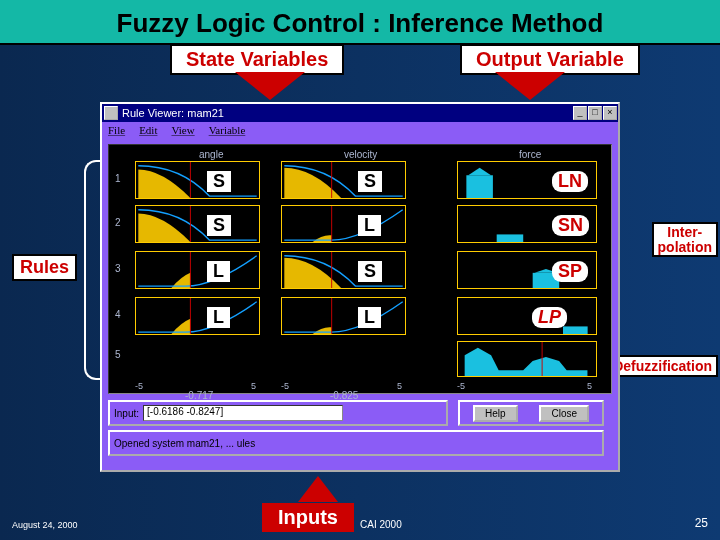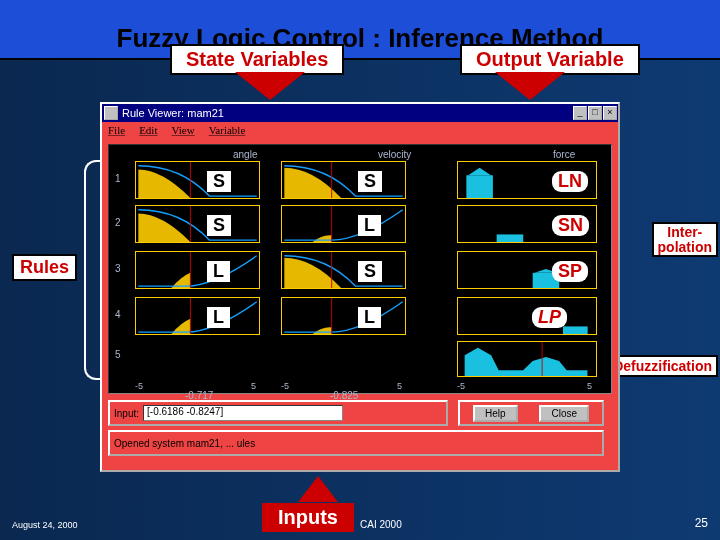--- a/index.html
+++ b/index.html
@@ -1,39 +1,39 @@
 <!DOCTYPE html>
 <html><head>
 <meta charset="utf-8">
 <style>
 *{box-sizing:border-box;margin:0;padding:0;}
 body{width:720px;height:540px;background:linear-gradient(to right,#0a2850,#0e3a72);font-family:Arial,sans-serif;overflow:hidden;position:relative;}
-.title{color:#000;background:#1d4ed8;font-size:26px;font-weight:bold;text-align:center;padding:23px 0 4px 0;border-bottom:2px solid #000;}
+.title{color:#000;background:#14b8a6;font-size:26px;font-weight:bold;text-align:center;padding:8px 0 4px 0;border-bottom:2px solid #000;}
 .toprow{position:absolute;top:44px;left:0;width:720px;height:40px;}
 .statebox{position:absolute;left:170px;top:0;background:#fff;border:2px solid #000;padding:2px 14px;font-size:20px;font-weight:bold;color:#cc0000;}
 .outbox{position:absolute;left:460px;top:0;background:#fff;border:2px solid #000;padding:2px 14px;font-size:20px;font-weight:bold;color:#cc0000;}
 .downarrow{position:absolute;width:0;height:0;}
 .da-state{left:235px;top:72px;border-left:35px solid transparent;border-right:35px solid transparent;border-top:28px solid #cc0000;}
 .da-out{left:495px;top:72px;border-left:35px solid transparent;border-right:35px solid transparent;border-top:28px solid #cc0000;}
 .rulesbox{position:absolute;left:12px;top:254px;background:#fff;border:2px solid #000;padding:1px 6px;font-size:18px;font-weight:bold;color:#cc0000;}
 .bracket{position:absolute;left:84px;top:160px;width:22px;height:220px;border-left:2px solid #fff;border-top:2px solid #fff;border-bottom:2px solid #fff;border-radius:12px 0 0 12px;}
 .interpbox{position:absolute;right:2px;top:222px;background:#fff;border:2px solid #000;padding:1px 4px;font-size:14px;font-weight:bold;color:#cc0000;text-align:center;line-height:1.05;}
 .defuzz{position:absolute;right:2px;top:355px;background:#fff;border:2px solid #000;padding:1px 4px;font-size:14px;font-weight:bold;color:#cc0000;}
 
-.window{position:absolute;left:100px;top:102px;width:520px;height:370px;background:#ef4444;border:2px outset #fff;}
+.window{position:absolute;left:100px;top:102px;width:520px;height:370px;background:#8b5cf6;border:2px outset #fff;}
 .tbar{height:18px;background:#000080;color:#fff;font-size:11px;display:flex;align-items:center;justify-content:space-between;}
 .tleft{display:flex;align-items:center;gap:4px;padding-left:2px;}
 .ticon{width:14px;height:14px;background:#c0c0c0;border:1px outset #fff;}
 .tbtns{display:flex;gap:1px;padding-right:1px;}
 .tbtn{width:14px;height:14px;background:#c0c0c0;border:1px outset #fff;font-size:9px;line-height:11px;text-align:center;color:#000;}
 .menubar{height:18px;display:flex;gap:14px;padding:2px 6px;font-size:11px;font-family:"Times New Roman",serif;}
 .menubar span{text-decoration:underline;text-decoration-color:rgba(0,0,0,0.5);}
 
 .plotarea{position:absolute;left:6px;top:40px;right:6px;height:250px;background:#000;border:1px inset #888;}
-.colhdr{position:absolute;top:4px;color:#adb7d1;font-size:10px;margin-left:34px;}
+.colhdr{position:absolute;top:4px;color:#adb7d1;font-size:10px;}
 .ch-a{left:90px;} .ch-v{left:235px;} .ch-f{left:410px;}
 .rownum{position:absolute;left:6px;color:#adb7d1;font-size:10px;}
 .rn1{top:28px;}.rn2{top:72px;}.rn3{top:118px;}.rn4{top:164px;}.rn5{top:204px;}
 .ticklbl{position:absolute;color:#adb7d1;font-size:9px;}
 
 .cell{position:absolute;border:1px solid #ffcc00;width:125px;height:38px;}
 .col1{left:26px;} .col2{left:172px;} .col3{left:348px;}
 .row1{top:16px;}.row2{top:60px;}.row3{top:106px;}.row4{top:152px;}.row5{top:196px;}
 .col3{width:140px;}
 .mf-shade{fill:#ffcc00;opacity:0.9;}

